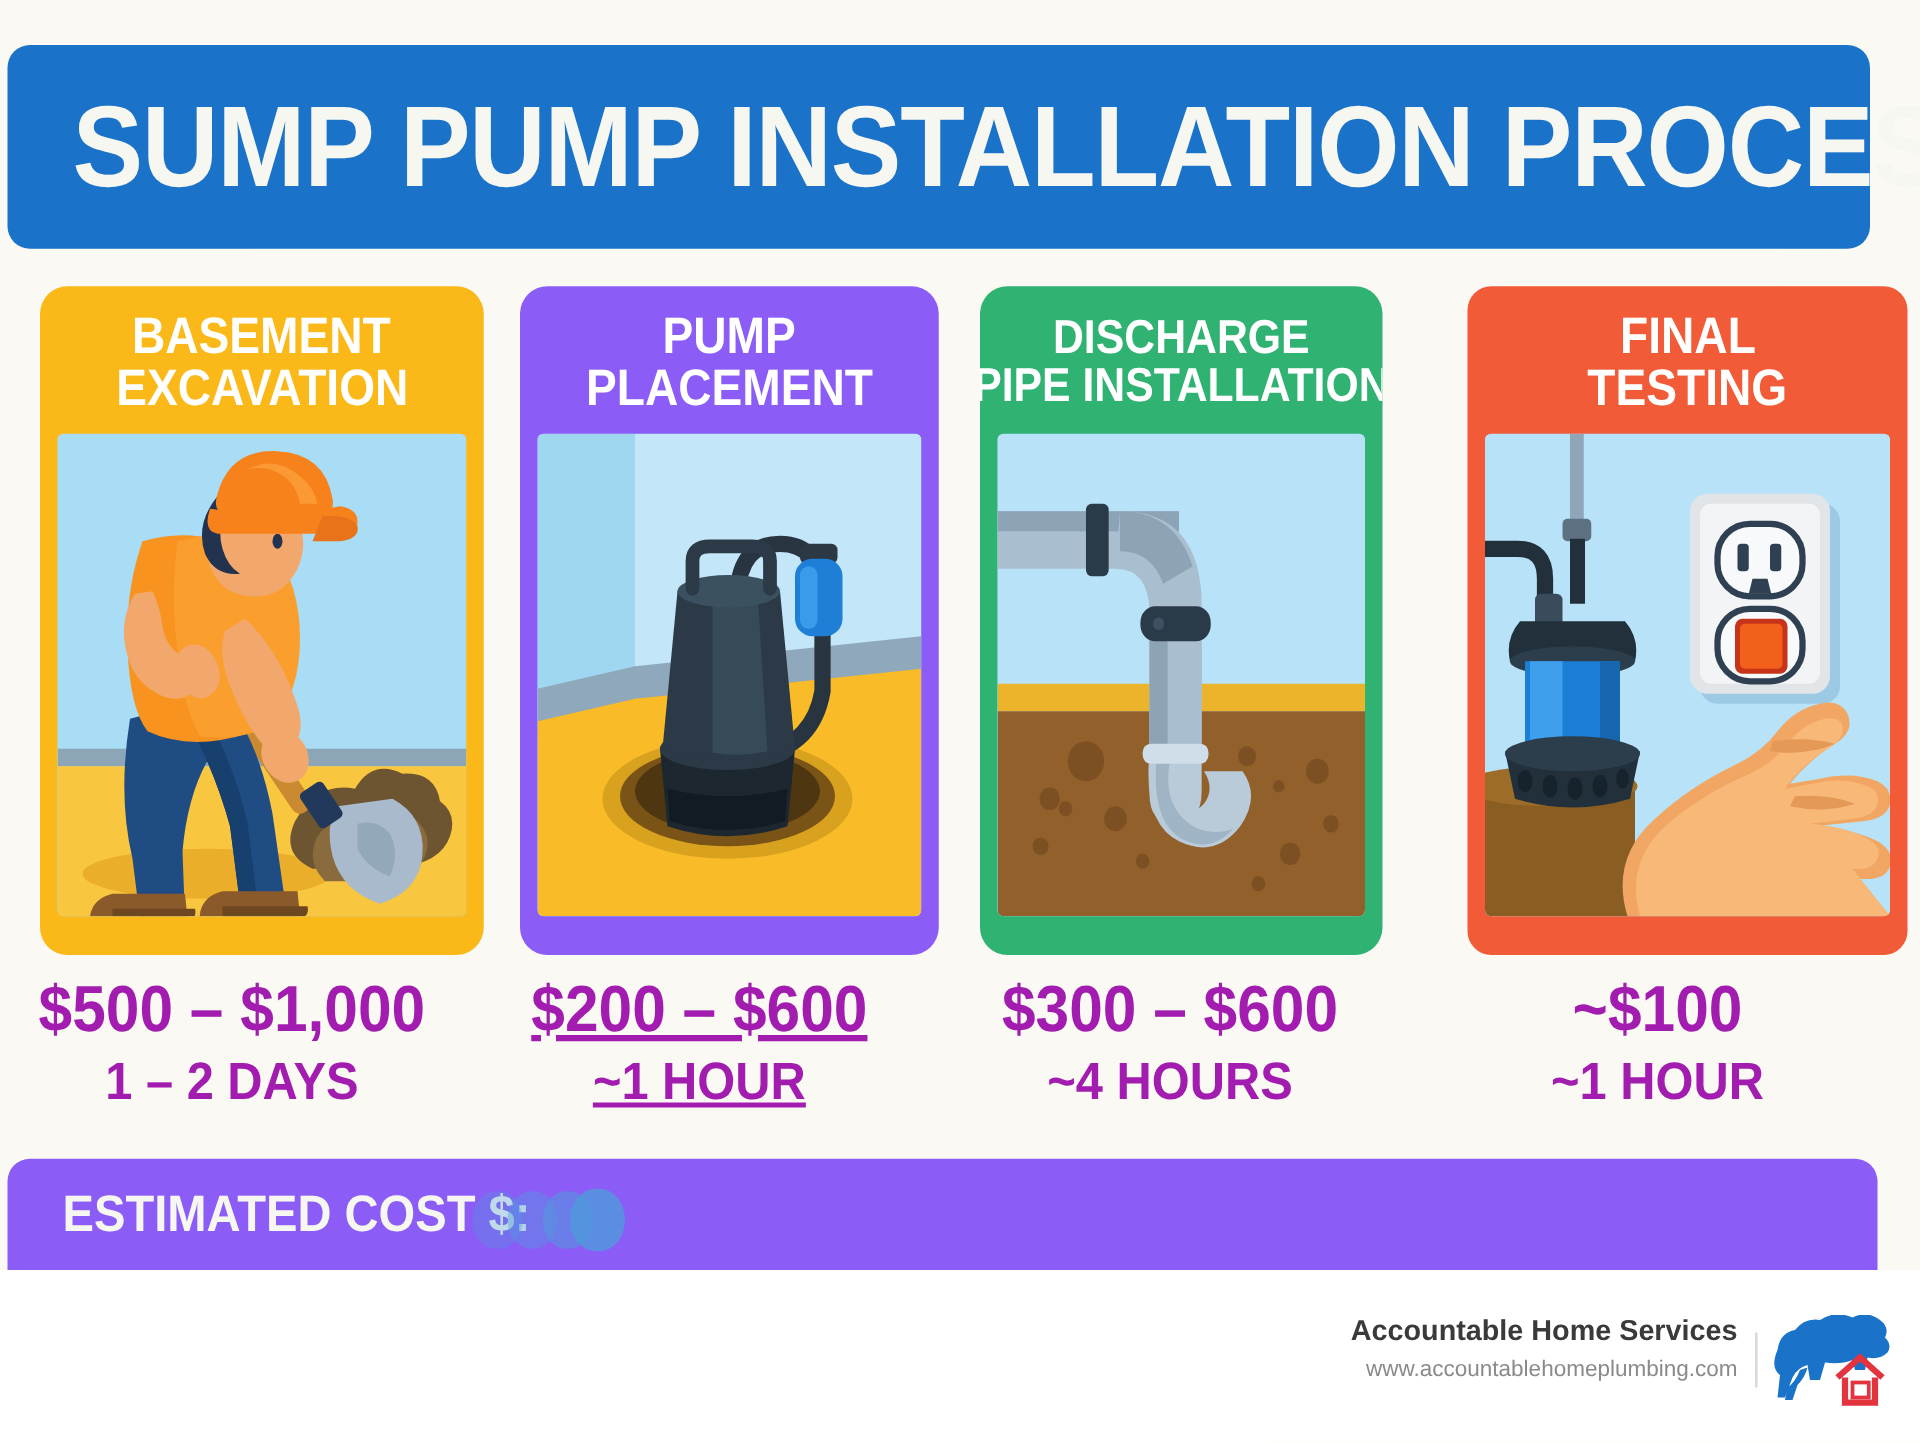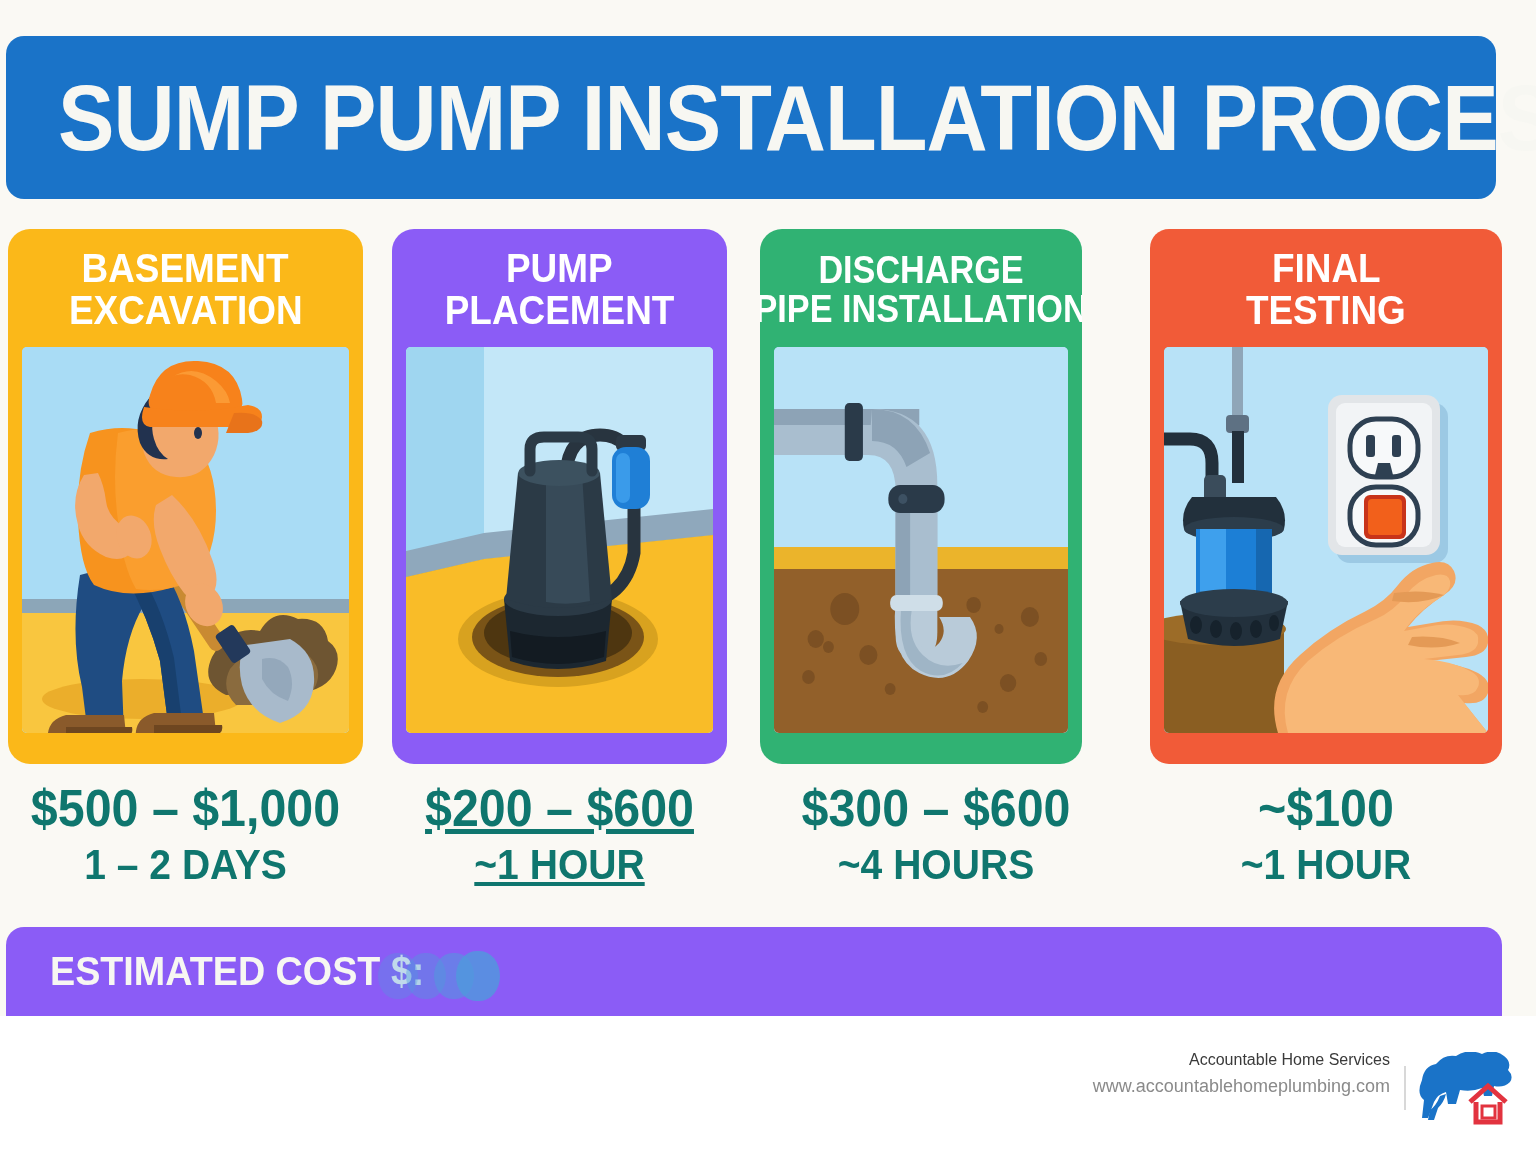--- a/index.html
+++ b/index.html
@@ -33,20 +33,21 @@
     line-height:1;
   }
   
   .cards{
     position:absolute;left:0;top:229px;width:1536px;height:535px;
   }
   .card{
     position:absolute;top:0;height:535px;
     border-radius:22px;
     overflow:hidden;
+    margin-left:24px;
   }
   .card-1{left:8px;width:355px;background:#FBB819;}
   .card-2{left:392px;width:335px;background:#8b5cf6;}
   .card-3{left:760px;width:322px;background:#30B273;}
   .card-4{left:1150px;width:352px;background:#F15B38;border-radius:19px;}
 
   .card-head{
     height:118px;
     display:flex;flex-direction:column;align-items:center;justify-content:center;
     color:#FFFFFF;
@@ -69,21 +70,21 @@
     position:relative;
     margin:0 14px 14px 14px;
     height:386px;
     border-radius:5px;
     overflow:hidden;
     background:#A9DCF5;
   }
   
   .captions{position:absolute;left:0;top:780px;width:1536px;height:130px;}
   .caption{
-    position:absolute;top:0;text-align:center;color:#0f766e;
+    position:absolute;top:0;text-align:center;color:#a21caf;
     font-weight:bold;line-height:1.08;
   }
   .cap-1{left:8px;width:355px;}
   .cap-2{left:392px;width:335px;text-decoration:underline;}
   .cap-3{left:760px;width:352px;}
   .cap-4{left:1150px;width:352px;}
   .cap-price{font-size:52px;display:block;transform:scaleX(0.93);}
   .cap-time{font-size:42px;display:block;margin-top:6px;transform:scaleX(0.93);}
 
   
@@ -110,21 +111,21 @@
 
   
   .footer{
     position:absolute;left:0;top:1016px;width:1536px;height:138px;
     background:#FFFFFF;
   }
   .brand{
     position:absolute;right:146px;top:34px;text-align:right;
   }
   .brand-name{
-    font-size:16px;font-weight:normal;color:#3A3A3A;line-height:1.25;
+    font-size:23px;font-weight:bold;color:#3A3A3A;line-height:1.25;
     white-space:nowrap;
   }
   .brand-url{
     font-size:18px;color:#8A8A8A;line-height:1.4;margin-top:4px;
     white-space:nowrap;
   }
   .brand-divider{
     position:absolute;right:130px;top:50px;width:2px;height:44px;background:#D8D8D8;
   }
   .logo{position:absolute;right:20px;top:36px;width:104px;height:74px;}

